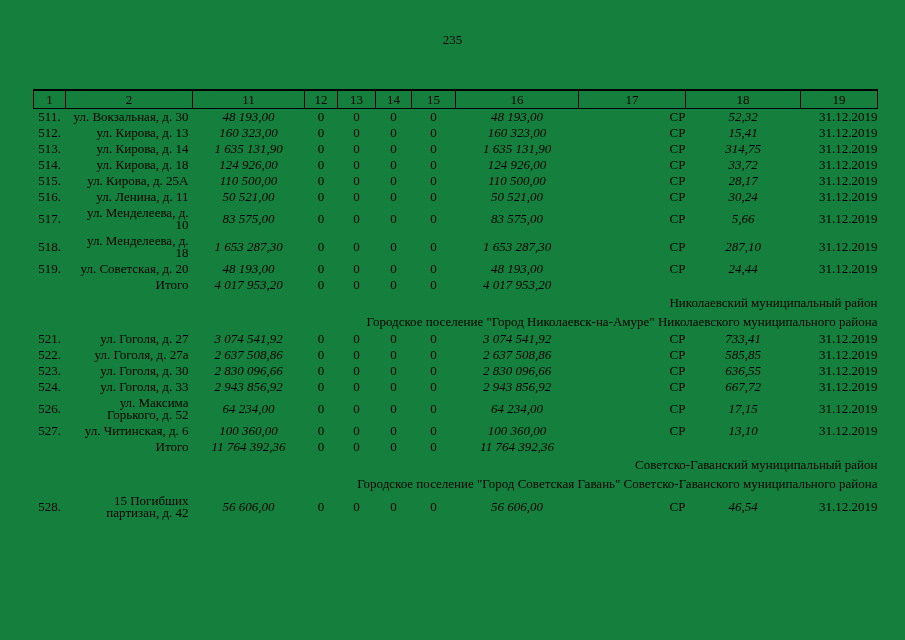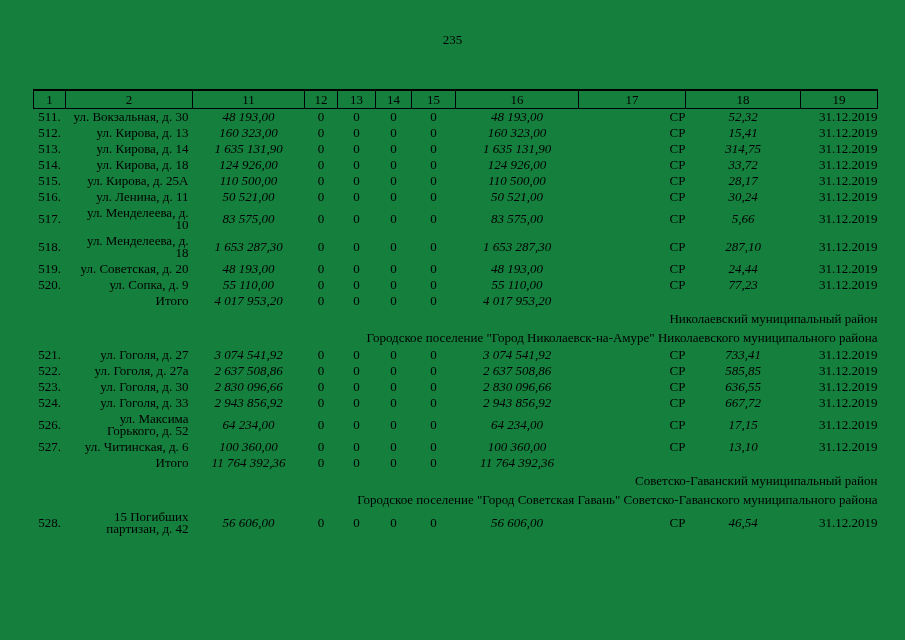--- a/index.html
+++ b/index.html
@@ -210,33 +210,20 @@
           <td class="c-zero">0</td>
           <td class="c-zero">0</td>
           <td class="c-zero">0</td>
           <td class="c-zero">0</td>
           <td class="c-money">48 193,00</td>
           <td class="c-code">СР</td>
           <td class="c-money">24,44</td>
           <td class="c-date">31.12.2019</td>
         </tr>
         <tr>
-          <td class="c-num">520.</td>
-          <td class="c-addr">ул. Сопка, д. 9</td>
-          <td class="c-money">55 110,00</td>
-          <td class="c-zero">0</td>
-          <td class="c-zero">0</td>
-          <td class="c-zero">0</td>
-          <td class="c-zero">0</td>
-          <td class="c-money">55 110,00</td>
-          <td class="c-code">СР</td>
-          <td class="c-money">77,23</td>
-          <td class="c-date">31.12.2019</td>
-        </tr>
-        <tr>
           <td class="c-num"></td>
           <td class="c-addr">Итого</td>
           <td class="c-money">4 017 953,20</td>
           <td class="c-zero">0</td>
           <td class="c-zero">0</td>
           <td class="c-zero">0</td>
           <td class="c-zero">0</td>
           <td class="c-money">4 017 953,20</td>
           <td class="c-code"></td>
           <td class="c-money"></td>

